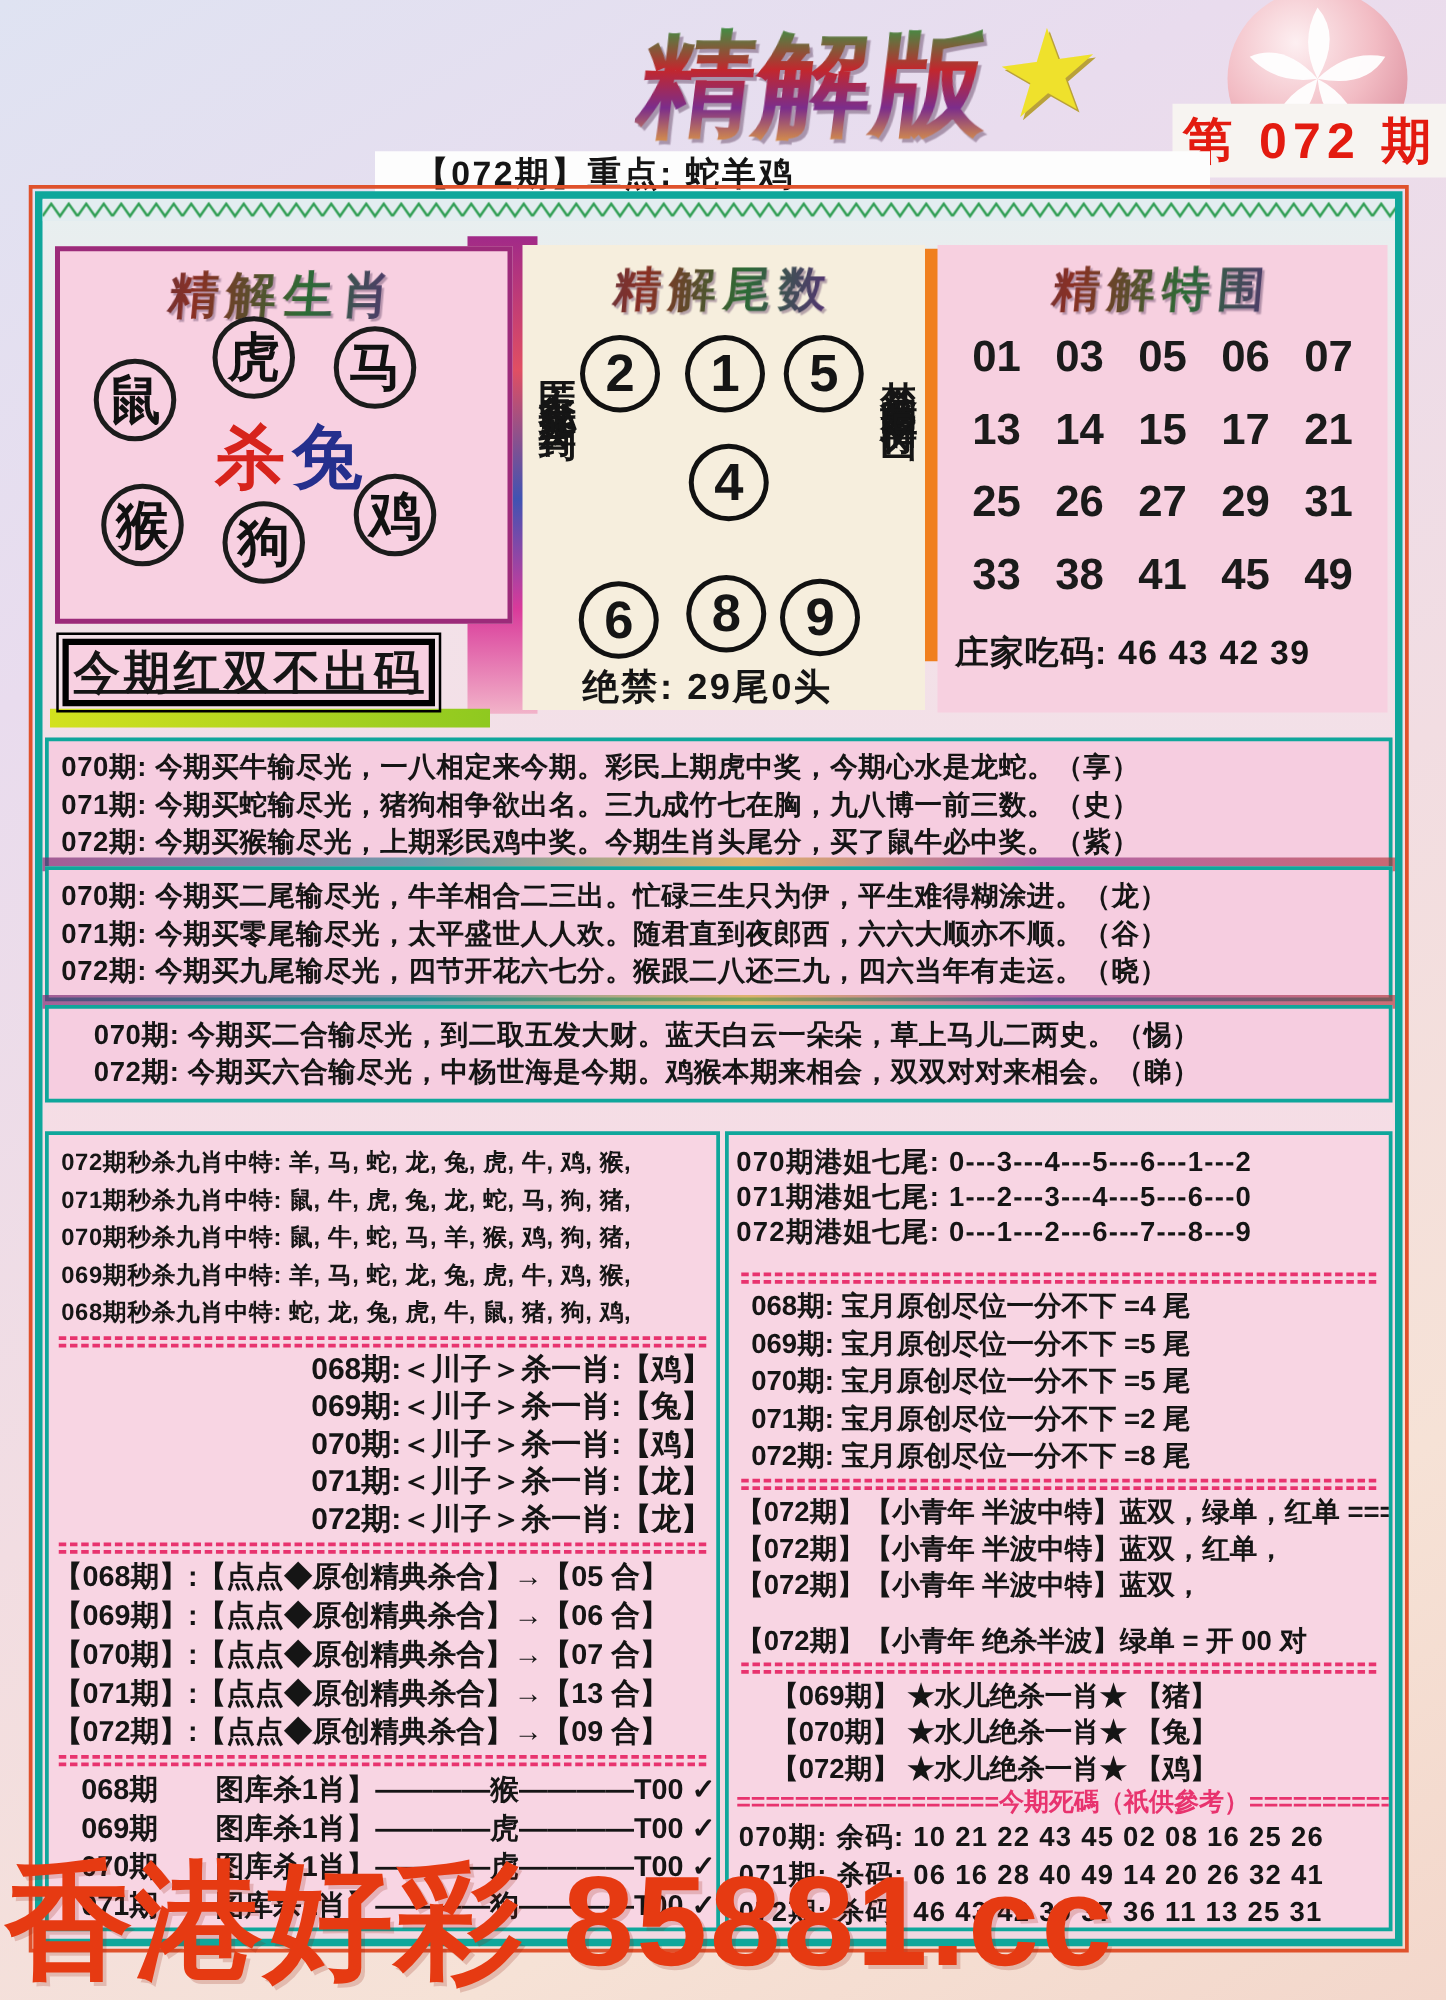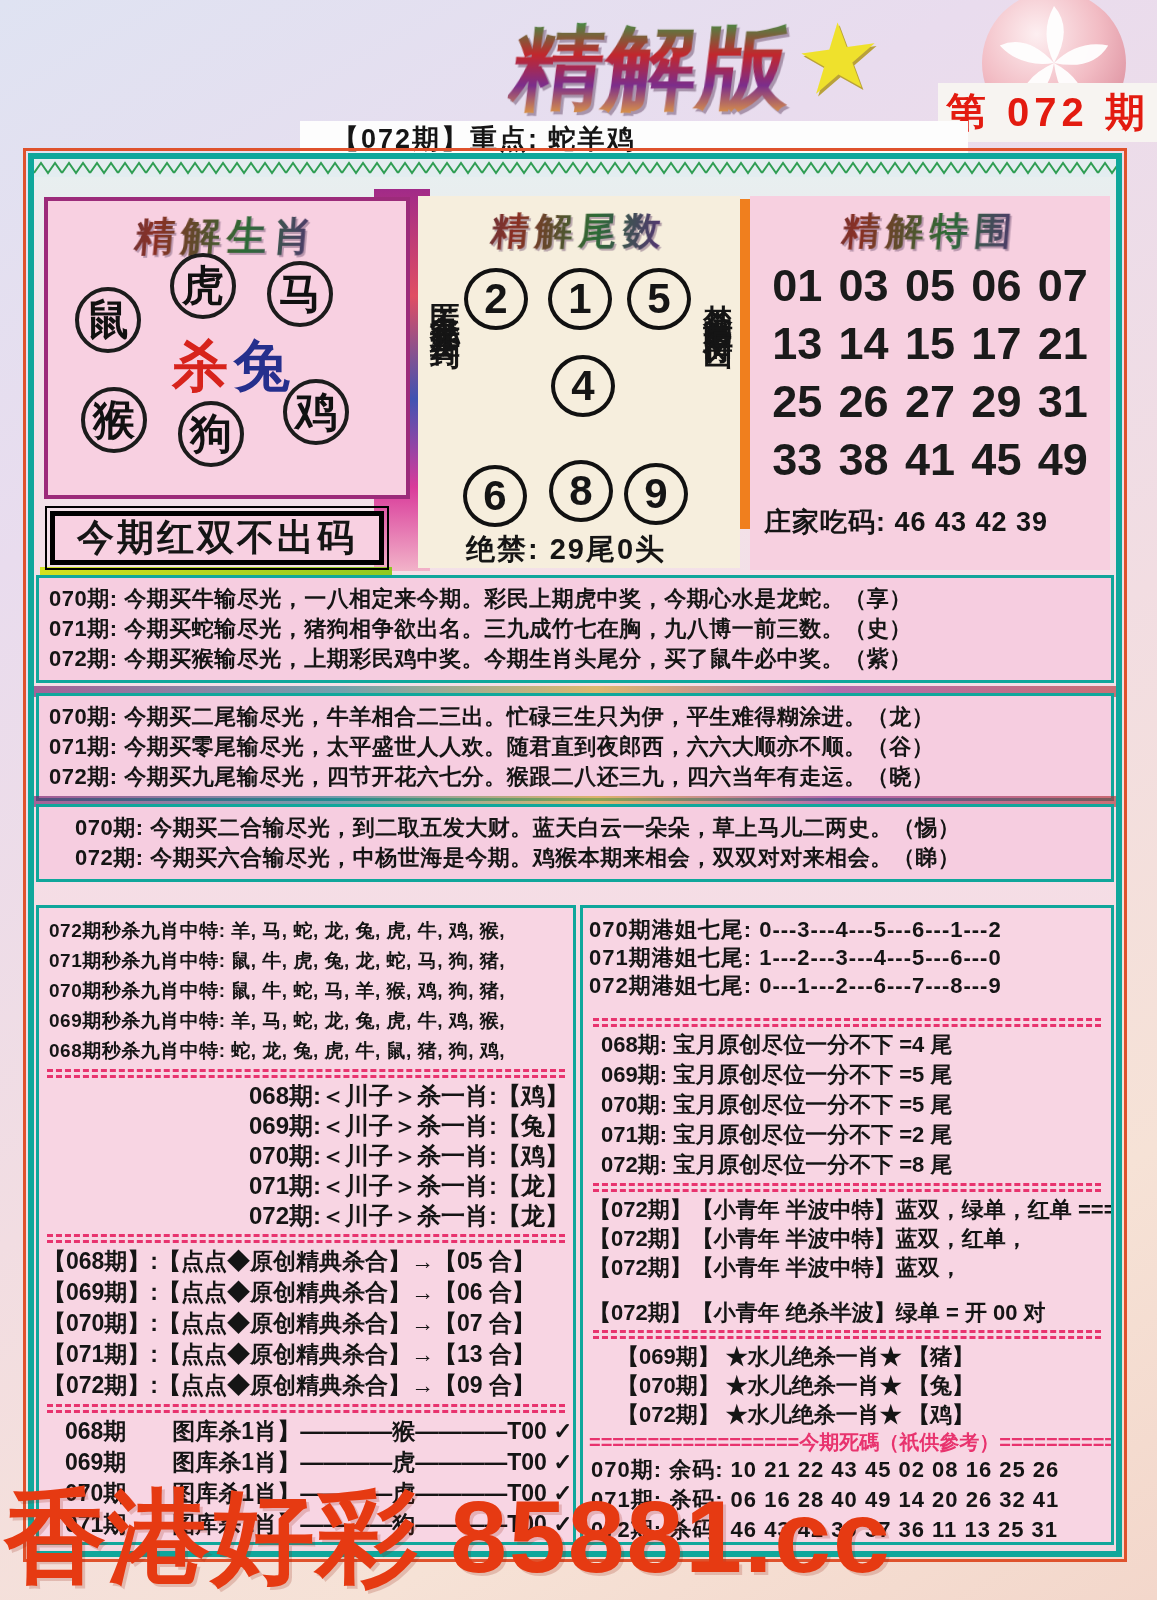--- a/index.html
+++ b/index.html
@@ -23,32 +23,32 @@
   .panel-title{text-align:center;font-size:40px;letter-spacing:6px;transform:skewX(-5deg);
     background:linear-gradient(90deg,#27406e,#8a2f23 30%,#2c6b35 55%,#5b2a7e 80%,#8a6b1f);
     -webkit-background-clip:text;background-clip:text;color:transparent;filter:drop-shadow(2px 2px 0 rgba(120,90,120,.5));}
   
   .zodiac-box{position:absolute;left:10px;top:38px;width:366px;height:302px;background:#f8d0e1;border:4px solid #9c2b7a;}
   .zc{position:absolute;width:66px;height:66px;border:4px solid #1c1c1c;border-radius:50%;
     font-size:42px;display:flex;align-items:center;justify-content:center;color:#111;}
   .kill{position:absolute;left:96px;top:128px;width:180px;text-align:center;font-size:56px;letter-spacing:6px;white-space:nowrap;}
   .kill-red{color:#d7231c;}
   .kill-blue{color:#252f8d;}
-  .banner{position:absolute;left:16px;top:352px;width:334px;height:54px;background:#f8d0e1;border:5px solid #000;outline:2px solid #000;outline-offset:3px;
-    display:flex;align-items:center;justify-content:center;font-size:37px;letter-spacing:3px;}
+  .banner{position:absolute;left:16px;top:352px;width:298px;height:54px;background:#f8d0e1;border:5px solid #000;outline:2px solid #000;outline-offset:3px;
+    display:flex;align-items:center;justify-content:center;font-size:37px;letter-spacing:3px;text-decoration:underline;}
   
   .tail-box{position:absolute;left:384px;top:37px;width:322px;height:372px;background:#f6eedd;}
   .vtext{position:absolute;writing-mode:vertical-rl;font-size:30px;letter-spacing:6px;top:84px;}
   .tc{position:absolute;width:64px;height:62px;border:4px solid #111;border-radius:50%;
     font-size:42px;display:flex;align-items:center;justify-content:center;}
   .tail-note{position:absolute;left:48px;top:334px;width:240px;font-size:29px;letter-spacing:2px;white-space:nowrap;}
   
   .special-box{position:absolute;left:716px;top:37px;width:360px;height:374px;background:#f7d0e0;}
   .num-grid{position:absolute;left:14px;top:62px;width:332px;display:grid;grid-template-columns:repeat(5,1fr);row-gap:2px;}
-  .num-grid div{font-size:45px;line-height:56px;text-align:center;color:#1b1b1b;}
+  .num-grid div{font-size:35px;line-height:56px;text-align:center;color:#1b1b1b;}
   .banker{position:absolute;left:14px;top:308px;width:340px;font-size:27px;letter-spacing:1px;white-space:nowrap;}
   
   .verse{position:absolute;left:2px;width:1078px;border:3px solid #0fa79b;background:#f6cde0;padding:6px 10px;}
   .verse .row{font-size:22px;line-height:30px;letter-spacing:0.5px;white-space:nowrap;}
   .gapline{position:absolute;left:0;width:1082px;height:11px;
     background:linear-gradient(90deg,#7a1f6e,#2c7f8e 28%,#d0a22e 52%,#8e2f8e 74%,#b23338 100%);opacity:.65;}
   
   .col{position:absolute;top:746px;height:640px;border:3px solid #0fa79b;background:#f8d5e3;overflow:hidden;}
   .col-left{left:2px;width:540px;padding:8px 4px;}
   .col-right{left:546px;width:534px;padding:8px 6px;}
@@ -166,21 +166,21 @@
         <div>31</div>
         <div>33</div>
         <div>38</div>
         <div>41</div>
         <div>45</div>
         <div>49</div>
       </div>
       <div class="banker">庄家吃码:  46  43  42  39</div>
     </div>
 
-    <div class="verse" style="top:416px;">
+    <div class="verse" style="top:431px;">
       <div class="row">070期:  今期买牛输尽光，一八相定来今期。彩民上期虎中奖，今期心水是龙蛇。（享）</div>
       <div class="row">071期:  今期买蛇输尽光，猪狗相争欲出名。三九成竹七在胸，九八博一前三数。（史）</div>
       <div class="row">072期:  今期买猴输尽光，上期彩民鸡中奖。今期生肖头尾分，买了鼠牛必中奖。（紫）</div>
     </div>
     <div class="gapline" style="top:527px;"></div>
     <div class="verse" style="top:534px;">
       <div class="row">070期:  今期买二尾输尽光，牛羊相合二三出。忙碌三生只为伊，平生难得糊涂进。（龙）</div>
       <div class="row">071期:  今期买零尾输尽光，太平盛世人人欢。随君直到夜郎西，六六大顺亦不顺。（谷）</div>
       <div class="row">072期:  今期买九尾输尽光，四节开花六七分。猴跟二八还三九，四六当年有走运。（晓）</div>
     </div>

